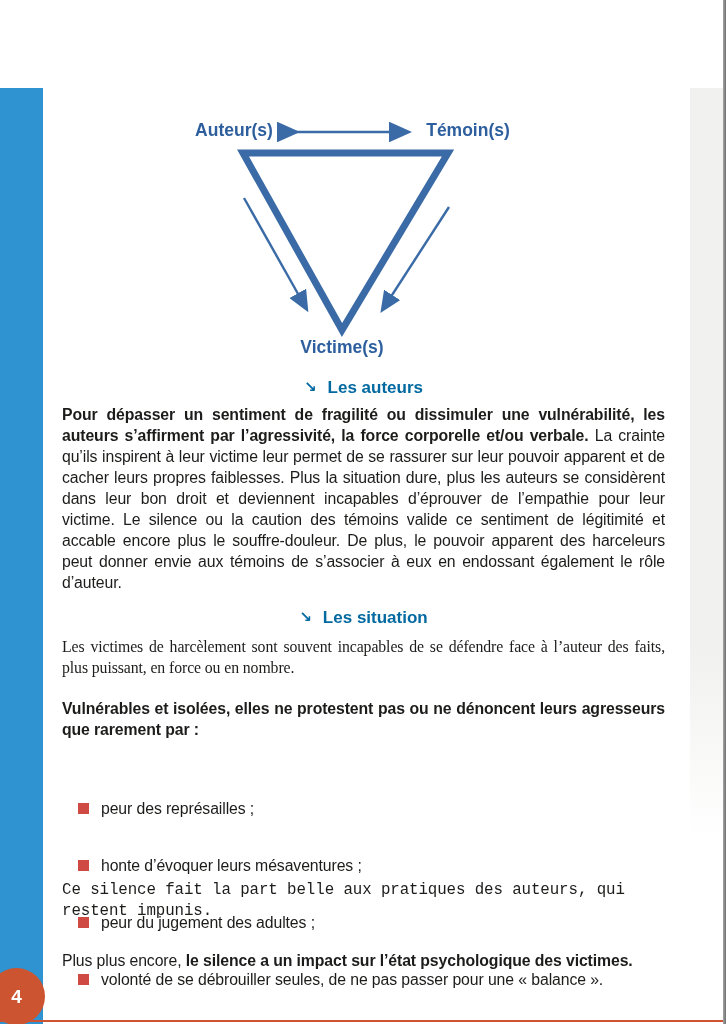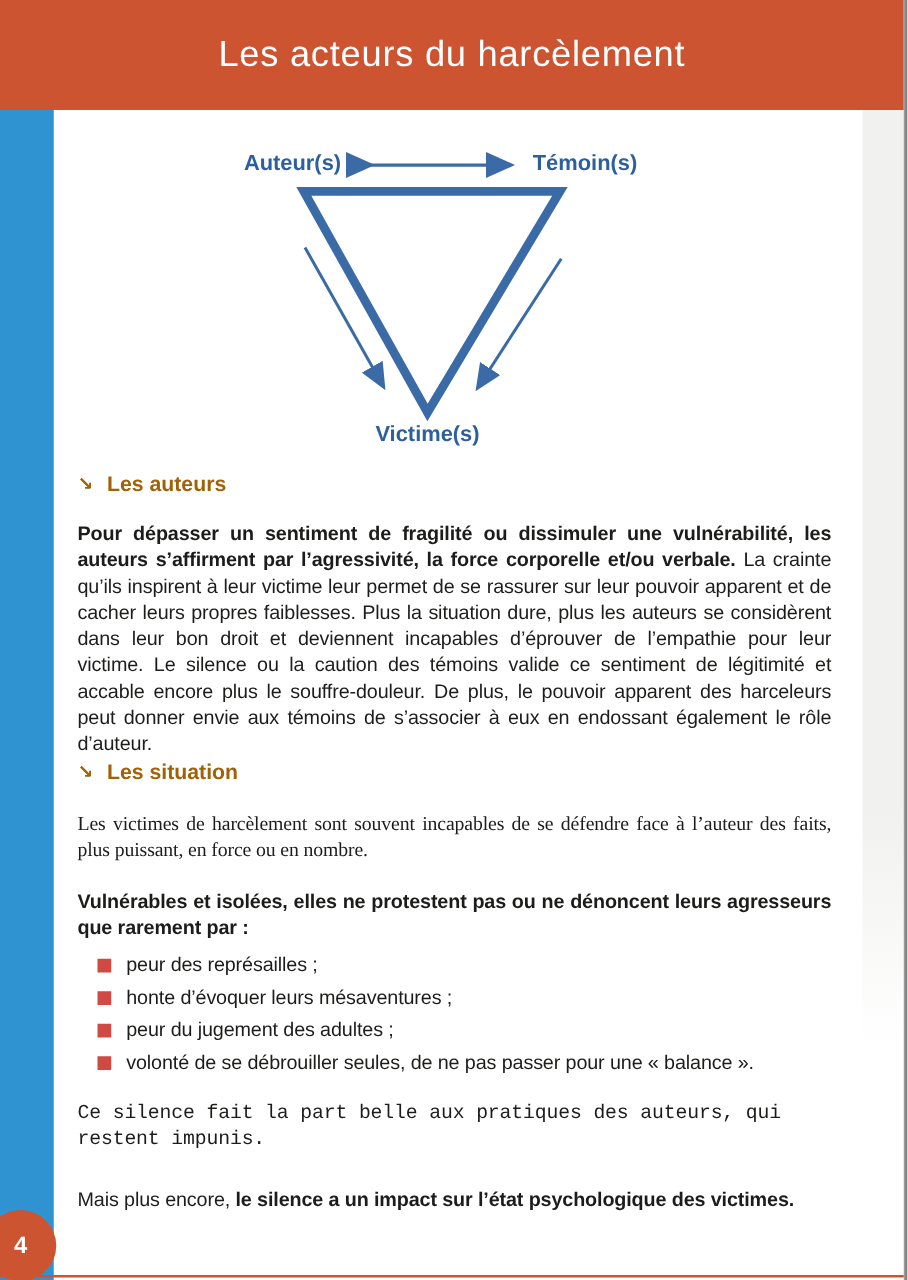--- a/index.html
+++ b/index.html
@@ -24,56 +24,53 @@
   .diagram svg{position:absolute;left:0;top:0;}
   .dg-label{position:absolute;width:140px;text-align:center;color:#2d5f9e;
             font-weight:bold;font-size:17.5px;}
   .dg-auteurs{left:121px;top:32px;}
   .dg-temoins{left:355px;top:32px;}
   .dg-victimes{left:229px;top:249px;}
 
   
   .tb{position:absolute;left:62px;width:603px;color:#1c1c1b;font-size:15.8px;
       line-height:21px;letter-spacing:-0.1px;}
-  .just{text-align:justify;margin-top:13px;}
-  .sec-heading{position:absolute;left:62px;width:603px;color:#a16207;
-               font-size:17px;font-weight:bold;}
+  .just{text-align:justify;}
+  .sec-heading{position:absolute;left:62px;width:603px;color:#0369a1;
+               font-size:17px;font-weight:bold;text-align:center;}
   .sec-heading .arrow-glyph{font-family:"DejaVu Sans",sans-serif;font-size:15px;
                margin-right:11px;position:relative;top:-1px;}
   .bold{font-weight:bold;}
 
   #auteurs-heading{top:378px;}
   #auteurs-p{top:404px;}
   #victimes-heading{top:608px;}
   #victimes-p1{top:636px;font-family:Liberation Serif, serif;}
   #victimes-p2{top:698px;}
   #victimes-list{top:762px;}
   #closing1{top:880px;font-family:Liberation Mono, monospace;}
   #closing2{top:950px;}
 
   
   ul.squares{list-style:none;margin:0;padding:0 0 0 16px;}
-  ul.squares li{display:flex;align-items:flex-start;margin-bottom:5px;line-height:21px;}
+  ul.squares li{display:flex;align-items:flex-start;margin-bottom:5px;line-height:21px;margin-top:36px;}
   .bullet-square{display:inline-block;width:11px;height:11px;background:#cf4a42;
                  margin:5px 12px 0 0;flex:0 0 11px;}
 
   
   .page-circle{position:absolute;left:-12px;top:968px;width:57px;height:57px;
                border-radius:50%;background:#cc5431;z-index:5;
                display:flex;align-items:center;justify-content:center;}
   .page-circle span{color:#ffffff;font-weight:bold;font-size:19px;}
 </style>
 </head>
 <body>
 
 <div id="page">
 
-  <div class="header">
-    <div class="header-title">Les acteurs du harcèlement</div>
-  </div>
 
   <div class="sidebar"></div>
 
   <div class="right-gray"></div>
   <div class="edge-line"></div>
 
   <div class="bottom-line"></div>
 
   <div class="diagram">
     <svg width="647" height="282" viewBox="0 0 647 282">
@@ -121,20 +118,20 @@
       </li>
       <li>
         <span class="bullet-square"></span>
         <span>volonté de se débrouiller seules, de ne pas passer pour une «&nbsp;balance&nbsp;».</span>
       </li>
     </ul>
   </div>
 
   <div class="tb" id="closing1">Ce silence fait la part belle aux pratiques des auteurs, qui restent impunis.</div>
   <div class="tb" id="closing2">
-    <span>Mais plus encore, </span><span class="bold">le silence a un impact sur l’état psychologique des victimes.</span>
+    <span>Plus plus encore, </span><span class="bold">le silence a un impact sur l’état psychologique des victimes.</span>
   </div>
 
   <div class="page-circle">
     <span>4</span>
   </div>
 
 </div>
 
 </body></html>

